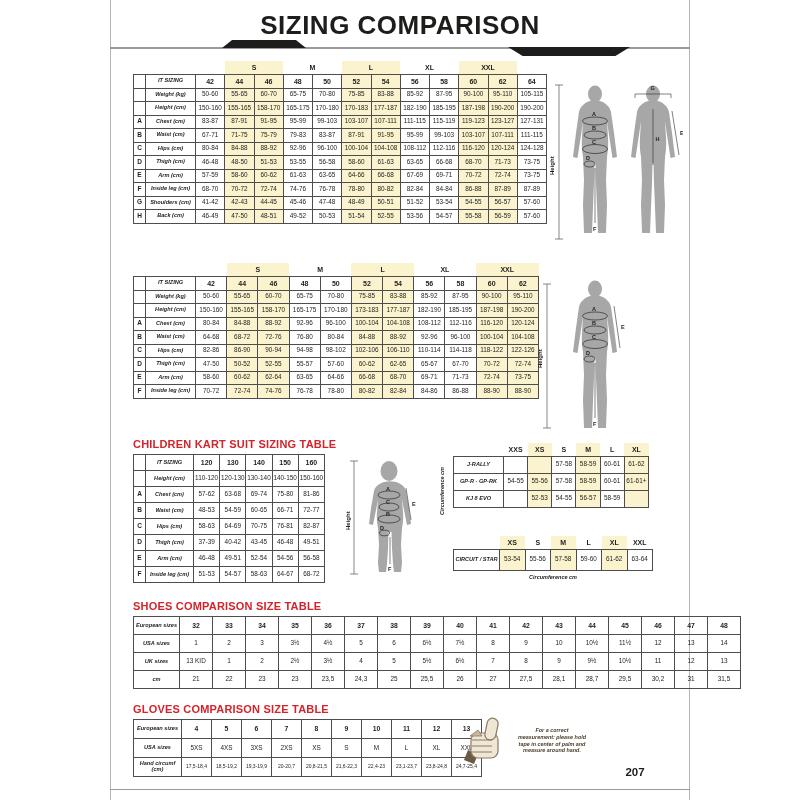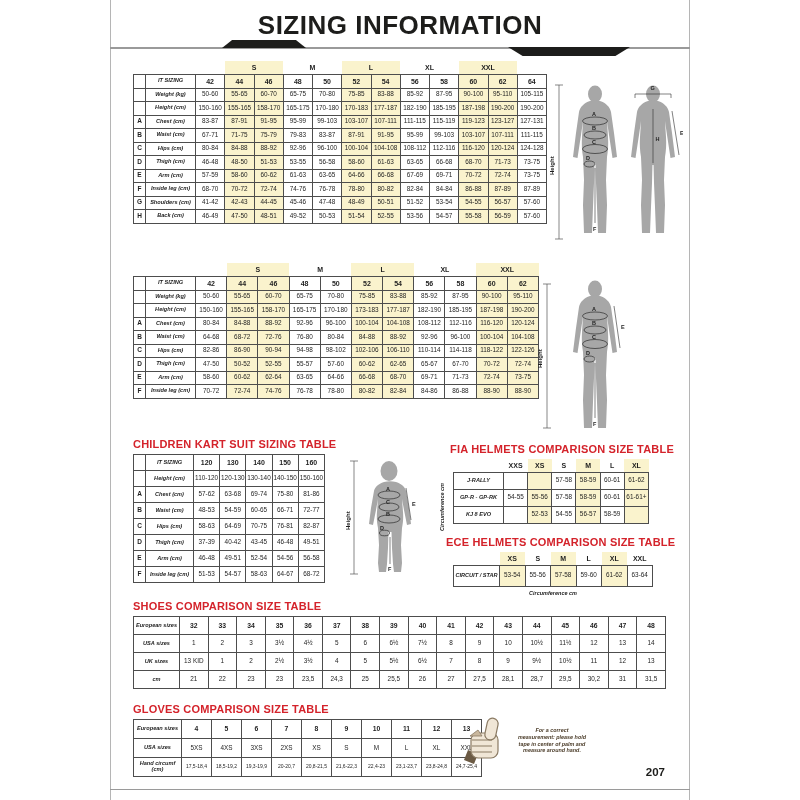--- a/index.html
+++ b/index.html
@@ -4,21 +4,21 @@
 <style>
 *{margin:0;padding:0;box-sizing:border-box}
 html,body{width:800px;height:800px;background:#fff;font-family:"Liberation Sans",sans-serif;color:#1a1a1a;position:relative;overflow:hidden}
 .frame{position:absolute;left:110px;top:0;width:580px;height:800px;border-left:1px solid #b5b5b5;border-right:1px solid #b5b5b5}
 .title{position:absolute;left:110px;top:10px;width:580px;text-align:center;font-size:26px;font-weight:bold;letter-spacing:.5px;color:#1d1d1b}
 .hline{position:absolute;left:110px;top:47px;width:580px;border-top:2px solid #9a9a9a}
 .tab{position:absolute;background:#1d1d1b}
 .tab1{left:222px;top:40px;width:84px;height:8px;clip-path:polygon(12% 0,88% 0,100% 100%,0 100%)}
 .tab2{left:508px;top:47px;width:122px;height:9px;clip-path:polygon(0 0,100% 0,88% 100%,12% 100%)}
 .bline{position:absolute;left:110px;top:789px;width:580px;border-top:1px solid #9a9a9a}
-.pageno{position:absolute;left:605px;top:766px;width:60px;text-align:right;font-size:11.5px;font-weight:bold;color:#1d1d1b}
+.pageno{position:absolute;left:605px;top:766px;width:60px;text-align:center;font-size:11.5px;font-weight:bold;color:#1d1d1b}
 .blk{position:absolute}
 .blk h3{font-size:11px;font-weight:bold;color:#d4232b;margin:0 0 4px 0;white-space:nowrap;letter-spacing:.2px}
 table.sz{border-collapse:collapse;table-layout:fixed;width:100%}
 .sz td{border:1px solid #4d4d4d;text-align:center;vertical-align:middle;font-size:6.4px;height:13.5px;color:#1e1e1e;overflow:hidden;padding:0;line-height:1.05}
 .sz td.nob{border:none}
 .sz td.grp{font-weight:bold;font-size:7px;height:13px}
 .sz td.hd{font-weight:bold;font-size:7px}
 .sz td.hl{background:#faf3cd}
 .sz td.lt{font-weight:bold;font-size:6.5px}
 .sz td.rowlab{font-style:italic;font-weight:bold;font-size:5.6px}
@@ -48,21 +48,21 @@
     </g>
     <g id="kid" fill="#a7a7a7">
       <ellipse cx="29" cy="11" rx="8.5" ry="10"></ellipse>
       <path d="M24,22 C18,24 15,27 14,31 L11,48 L9,64 L13,65 L16,50 L18,39 L17,52 C16.5,58 17,63 18,68 L19,85 L18,103 L19,112 L26,112 L27,104 L28,88 L28.5,72 L31.5,72 L32,88 L33,104 L34,112 L41,112 L42,103 L41,85 L42,68 C43,63 43.5,58 43,52 L42,39 L44,50 L47,65 L51,64 L49,48 L46,31 C45,27 42,24 36,22 C32,21 28,21 24,22 Z"></path>
     </g>
   </defs>
 </svg>
 
 <div>
   <div class="frame"></div>
-  <div class="title">SIZING INFORMATION</div>
+  <div class="title">SIZING COMPARISON</div>
   <div class="hline"></div>
   <div class="tab tab1"></div>
   <div class="tab tab2"></div>
 
   <section class="blk" style="left:133px;top:61px;width:414px">
     <div>
         <table class="sz">
           <colgroup>
             <col style="width: 12px;">
             <col style="width: 50px;">
@@ -599,21 +599,20 @@
       <text x="20" y="70">D</text>
       <ellipse cx="24.5" cy="73" rx="5" ry="2.8" fill="none" stroke="#2b2b2b" stroke-width="0.7"></ellipse>
       <line x1="30" y1="77" x2="30" y2="104" stroke="#2b2b2b" stroke-width="0.6"></line>
       <text x="28" y="111">F</text>
       <line x1="46" y1="28" x2="51" y2="60" stroke="#2b2b2b" stroke-width="0.6"></line>
       <text x="52" y="46">E</text>
     </g>
   </svg>
 
   <section class="blk t-fia" style="left:437px;top:443px;width:214px">
-    <h3 style="padding-left:13px">FIA HELMETS COMPARISON SIZE TABLE</h3>
     <div class="fia-wrap" style="width:196px">
       <span class="vlab">Circumference cm</span>
       <div>
           <table class="sz">
             <colgroup>
               <col style="width: 50px;">
               <col>
               <col>
               <col>
               <col>
@@ -657,21 +656,20 @@
                 <td class="">58-59</td>
                 <td class="hl "></td>
               </tr>
             </tbody>
           </table>
         </div>
     </div>
   </section>
 
   <section class="blk t-ece" style="left:437px;top:536px;width:218px">
-    <h3 style="padding-left:9px">ECE HELMETS COMPARISON SIZE TABLE</h3>
     <div class="ece-wrap" style="width:200px">
       <div>
           <table class="sz">
             <colgroup>
               <col style="width: 46px;">
               <col>
               <col>
               <col>
               <col>
               <col>
@@ -696,21 +694,21 @@
                 <td class="hl ">61-62</td>
                 <td class="">63-64</td>
               </tr>
             </tbody>
           </table>
         </div>
       <div class="caption">Circumference cm</div>
     </div>
   </section>
 
-  <section class="blk t-shoes" style="left:133px;top:600px;width:533px">
+  <section class="blk t-shoes" style="left:133px;top:600px;width:608px">
     <h3>SHOES COMPARISON SIZE TABLE</h3>
     <div>
         <table class="sz">
           <colgroup>
             <col style="width: 46px;">
             <col>
             <col>
             <col>
             <col>
             <col>

